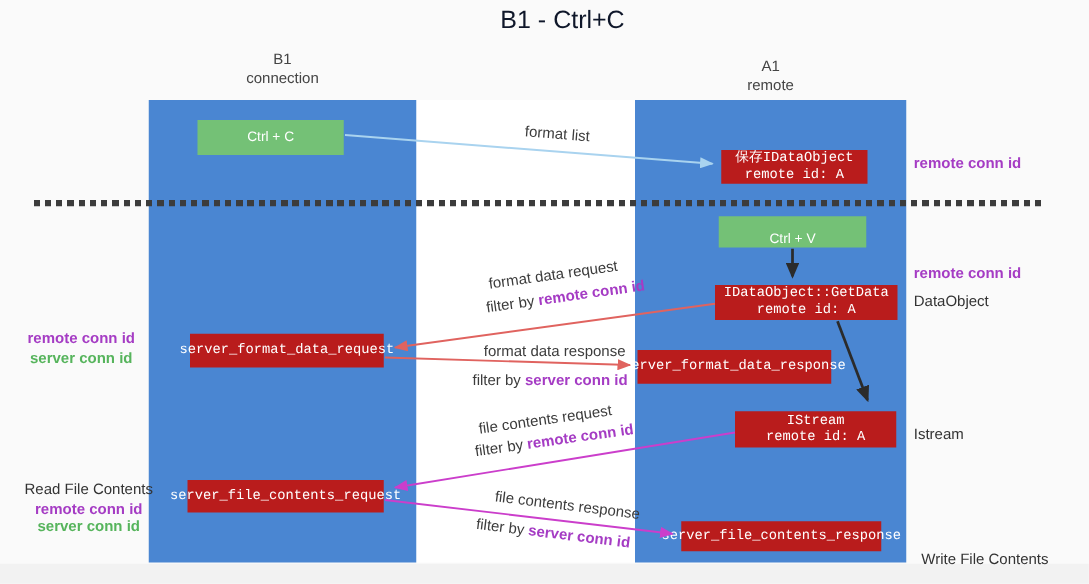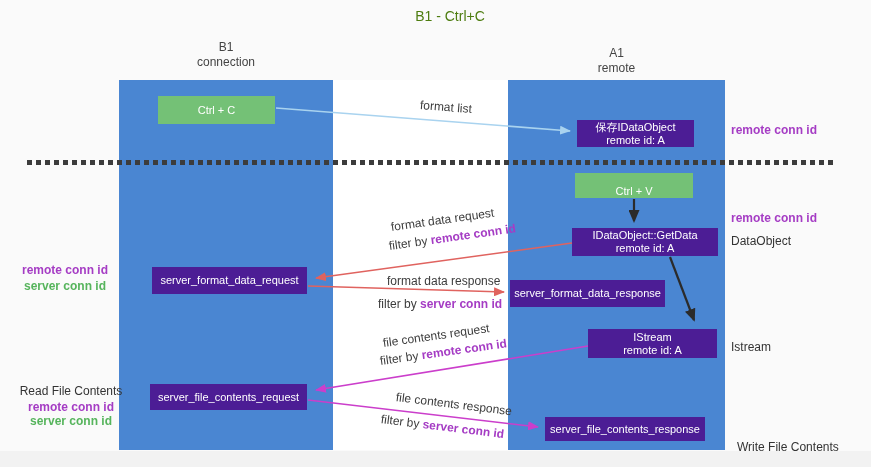--- a/index.html
+++ b/index.html
@@ -4,39 +4,39 @@
 <style>
   html,body{margin:0;padding:0;}
   body{
     width:871px;height:467px;
     font-family:"Liberation Sans","DejaVu Sans",sans-serif;
     background:#fafafa;position:relative;overflow:hidden;
   }
   #diagram{position:absolute;inset:0;}
   .abs{position:absolute;}
   
-  .title{left:30px;top:6px;width:840px;text-align:center;font-size:14px;color:#4d7c0f;line-height:20px;}
+  .title{left:30px;top:6px;width:840px;text-align:center;font-size:20px;color:#0f172a;line-height:20px;}
   
   .lane-header{text-align:center;font-size:12px;color:#444;line-height:15px;}
   .hdr-b1{left:119px;top:40px;width:214px;}
   .hdr-a1{left:508px;top:46px;width:217px;}
   
   .gap-white{left:333px;top:80px;width:175px;height:370px;background:#ffffff;}
   .lane{top:80px;height:370px;background:#4a86d2;}
   .lane-b1{left:119px;width:214px;}
   .lane-a1{left:508px;width:217px;}
   .bottom-strip{left:0;top:451px;width:871px;height:16px;background:#f2f2f2;}
   
   .dashed-line{left:27px;top:160px;width:806px;height:5px;
     background:repeating-linear-gradient(90deg,#3c3c3c 0 5px,rgba(0,0,0,0) 5px 9px);}
   
   .node{color:#fff;display:flex;flex-direction:column;justify-content:center;align-items:center;
         text-align:center;font-size:11px;line-height:13px;}
   .green{background:#74c176;}
-  .orange{background:#4c1d95;}
+  .orange{background:#b91c1c;font-family:Liberation Mono, monospace;}
   .n-ctrl-c{left:158px;top:96px;width:117px;height:28px;}
   .n-save{left:577px;top:120px;width:117px;height:27px;}
   .n-ctrl-v{left:575px;top:173px;width:118px;height:25px;justify-content:flex-end;}
   .n-getdata{left:572px;top:228px;width:146px;height:28px;}
   .n-fmt-req{left:152px;top:267px;width:155px;height:27px;}
   .n-fmt-resp{left:510px;top:280px;width:155px;height:27px;}
   .n-istream{left:588px;top:329px;width:129px;height:29px;}
   .n-file-req{left:150px;top:384px;width:157px;height:26px;}
   .n-file-resp{left:545px;top:417px;width:160px;height:24px;}
   

